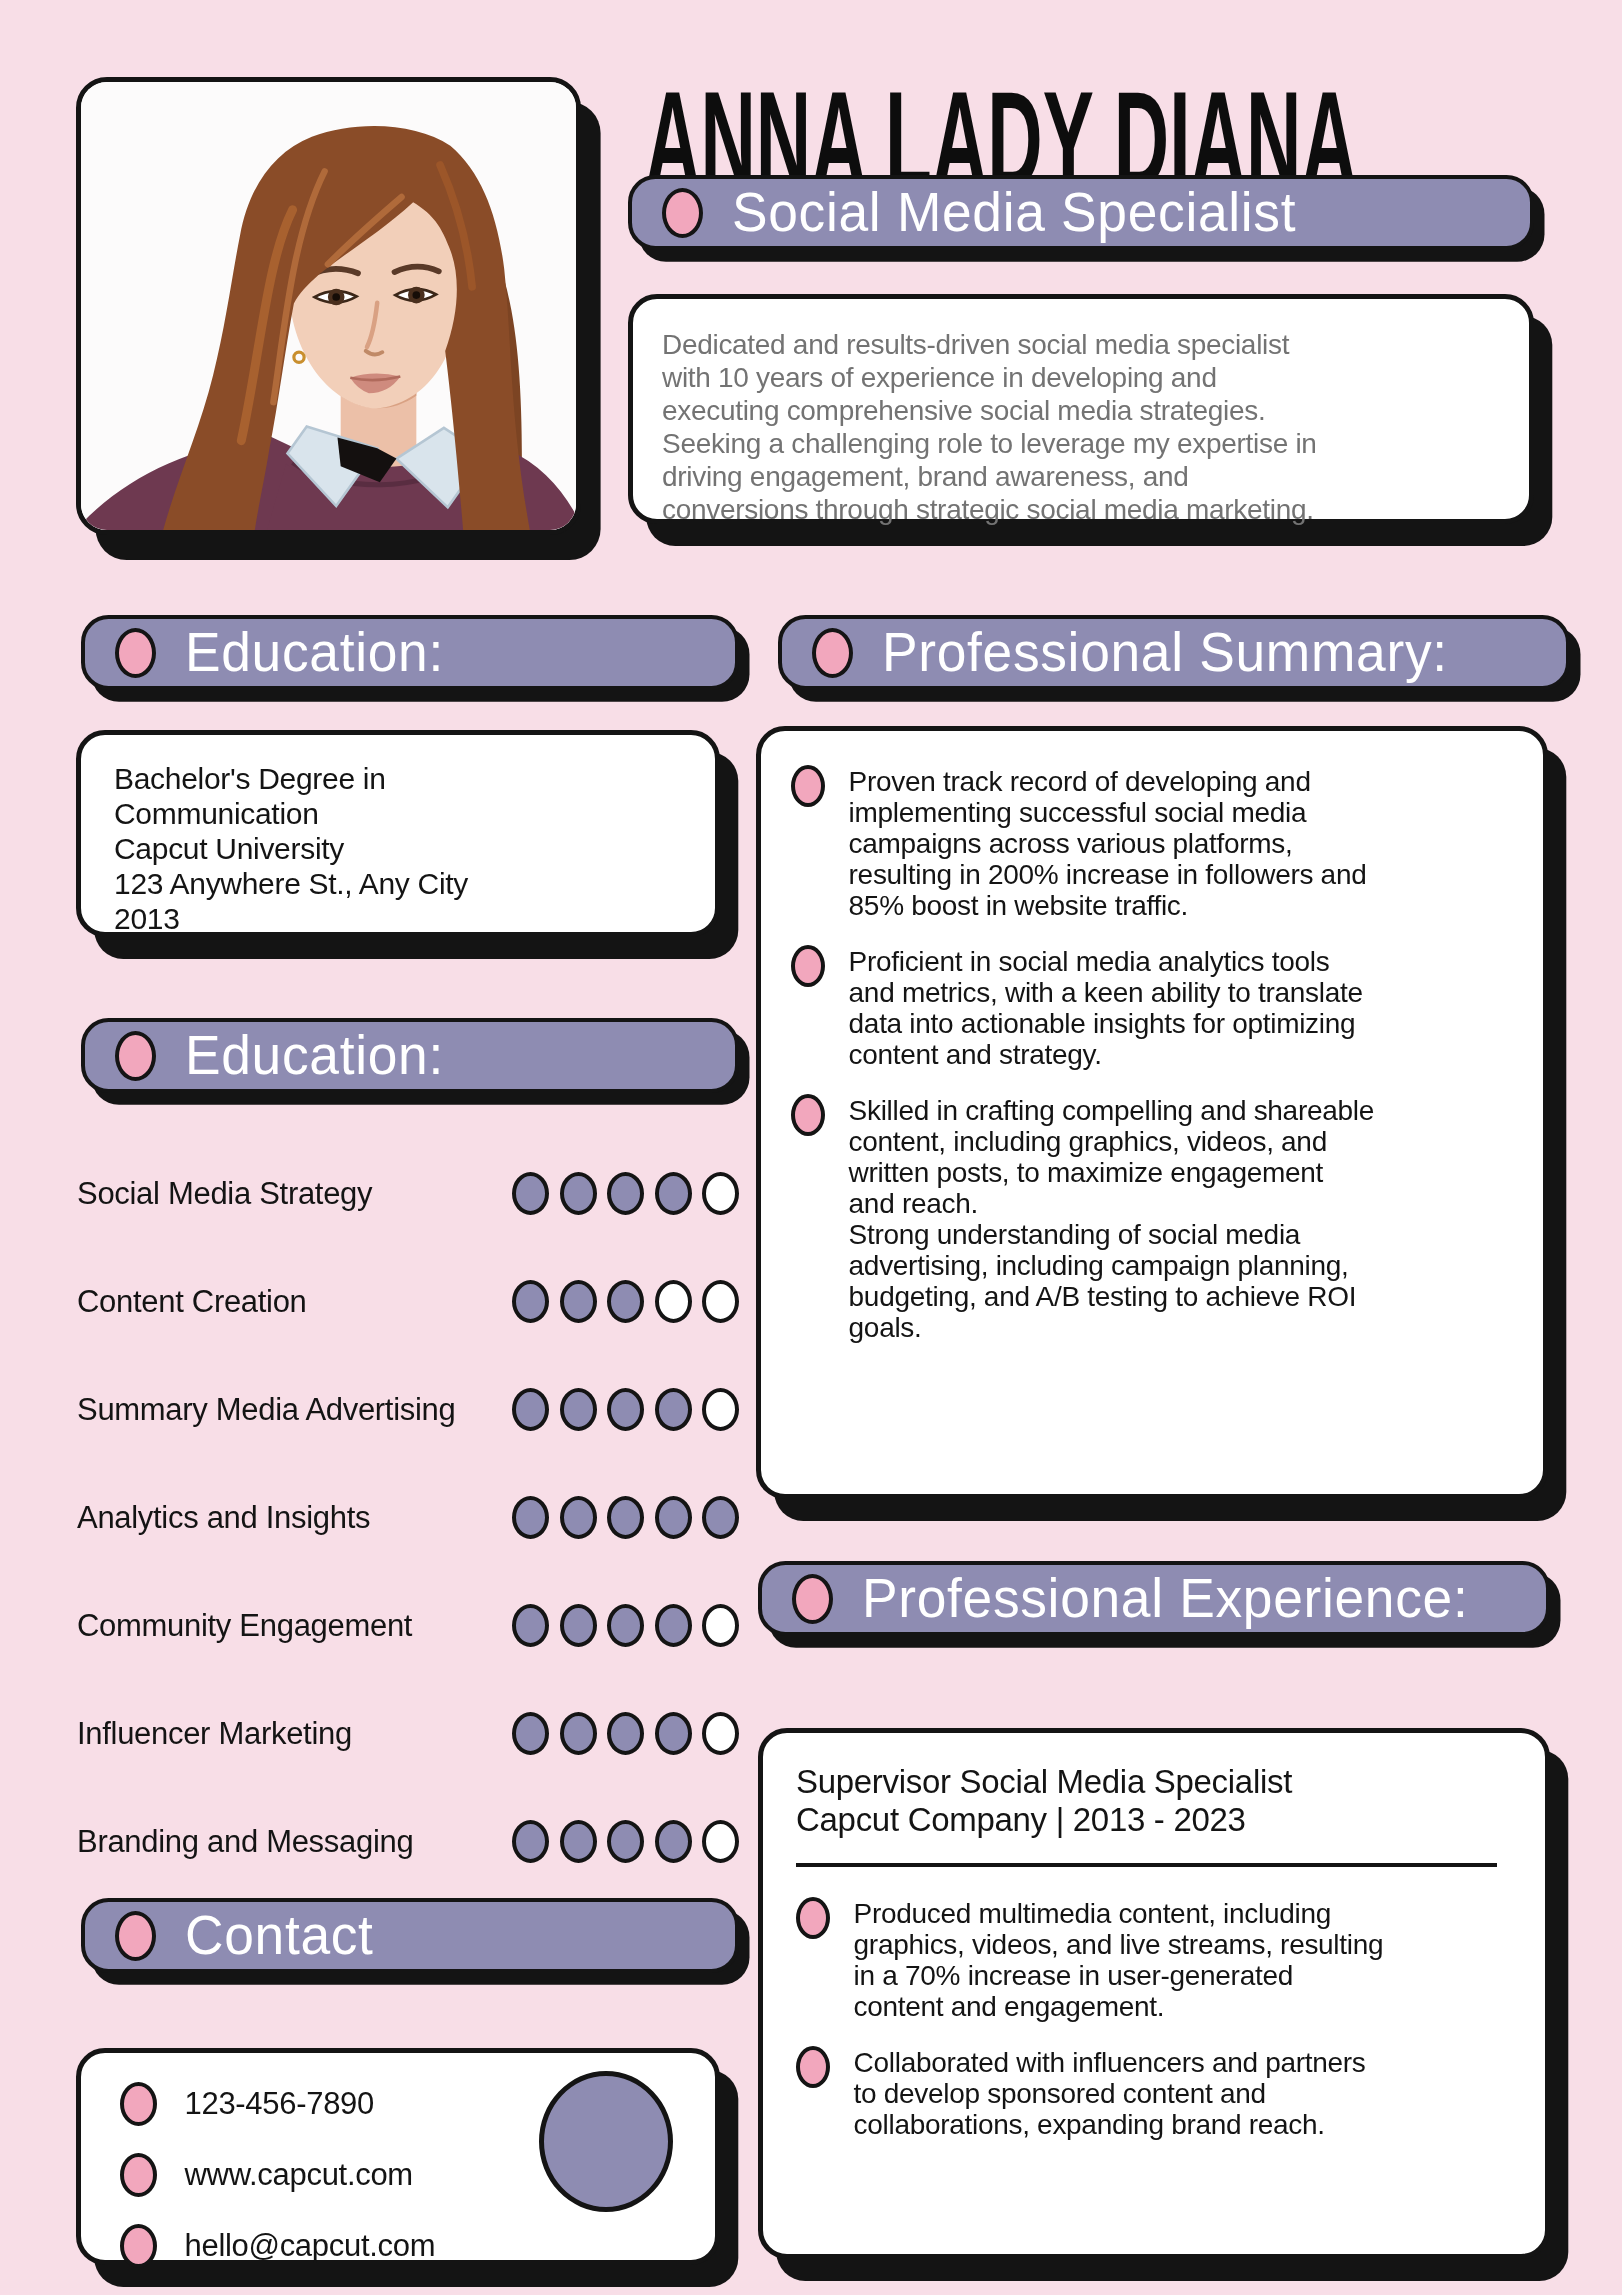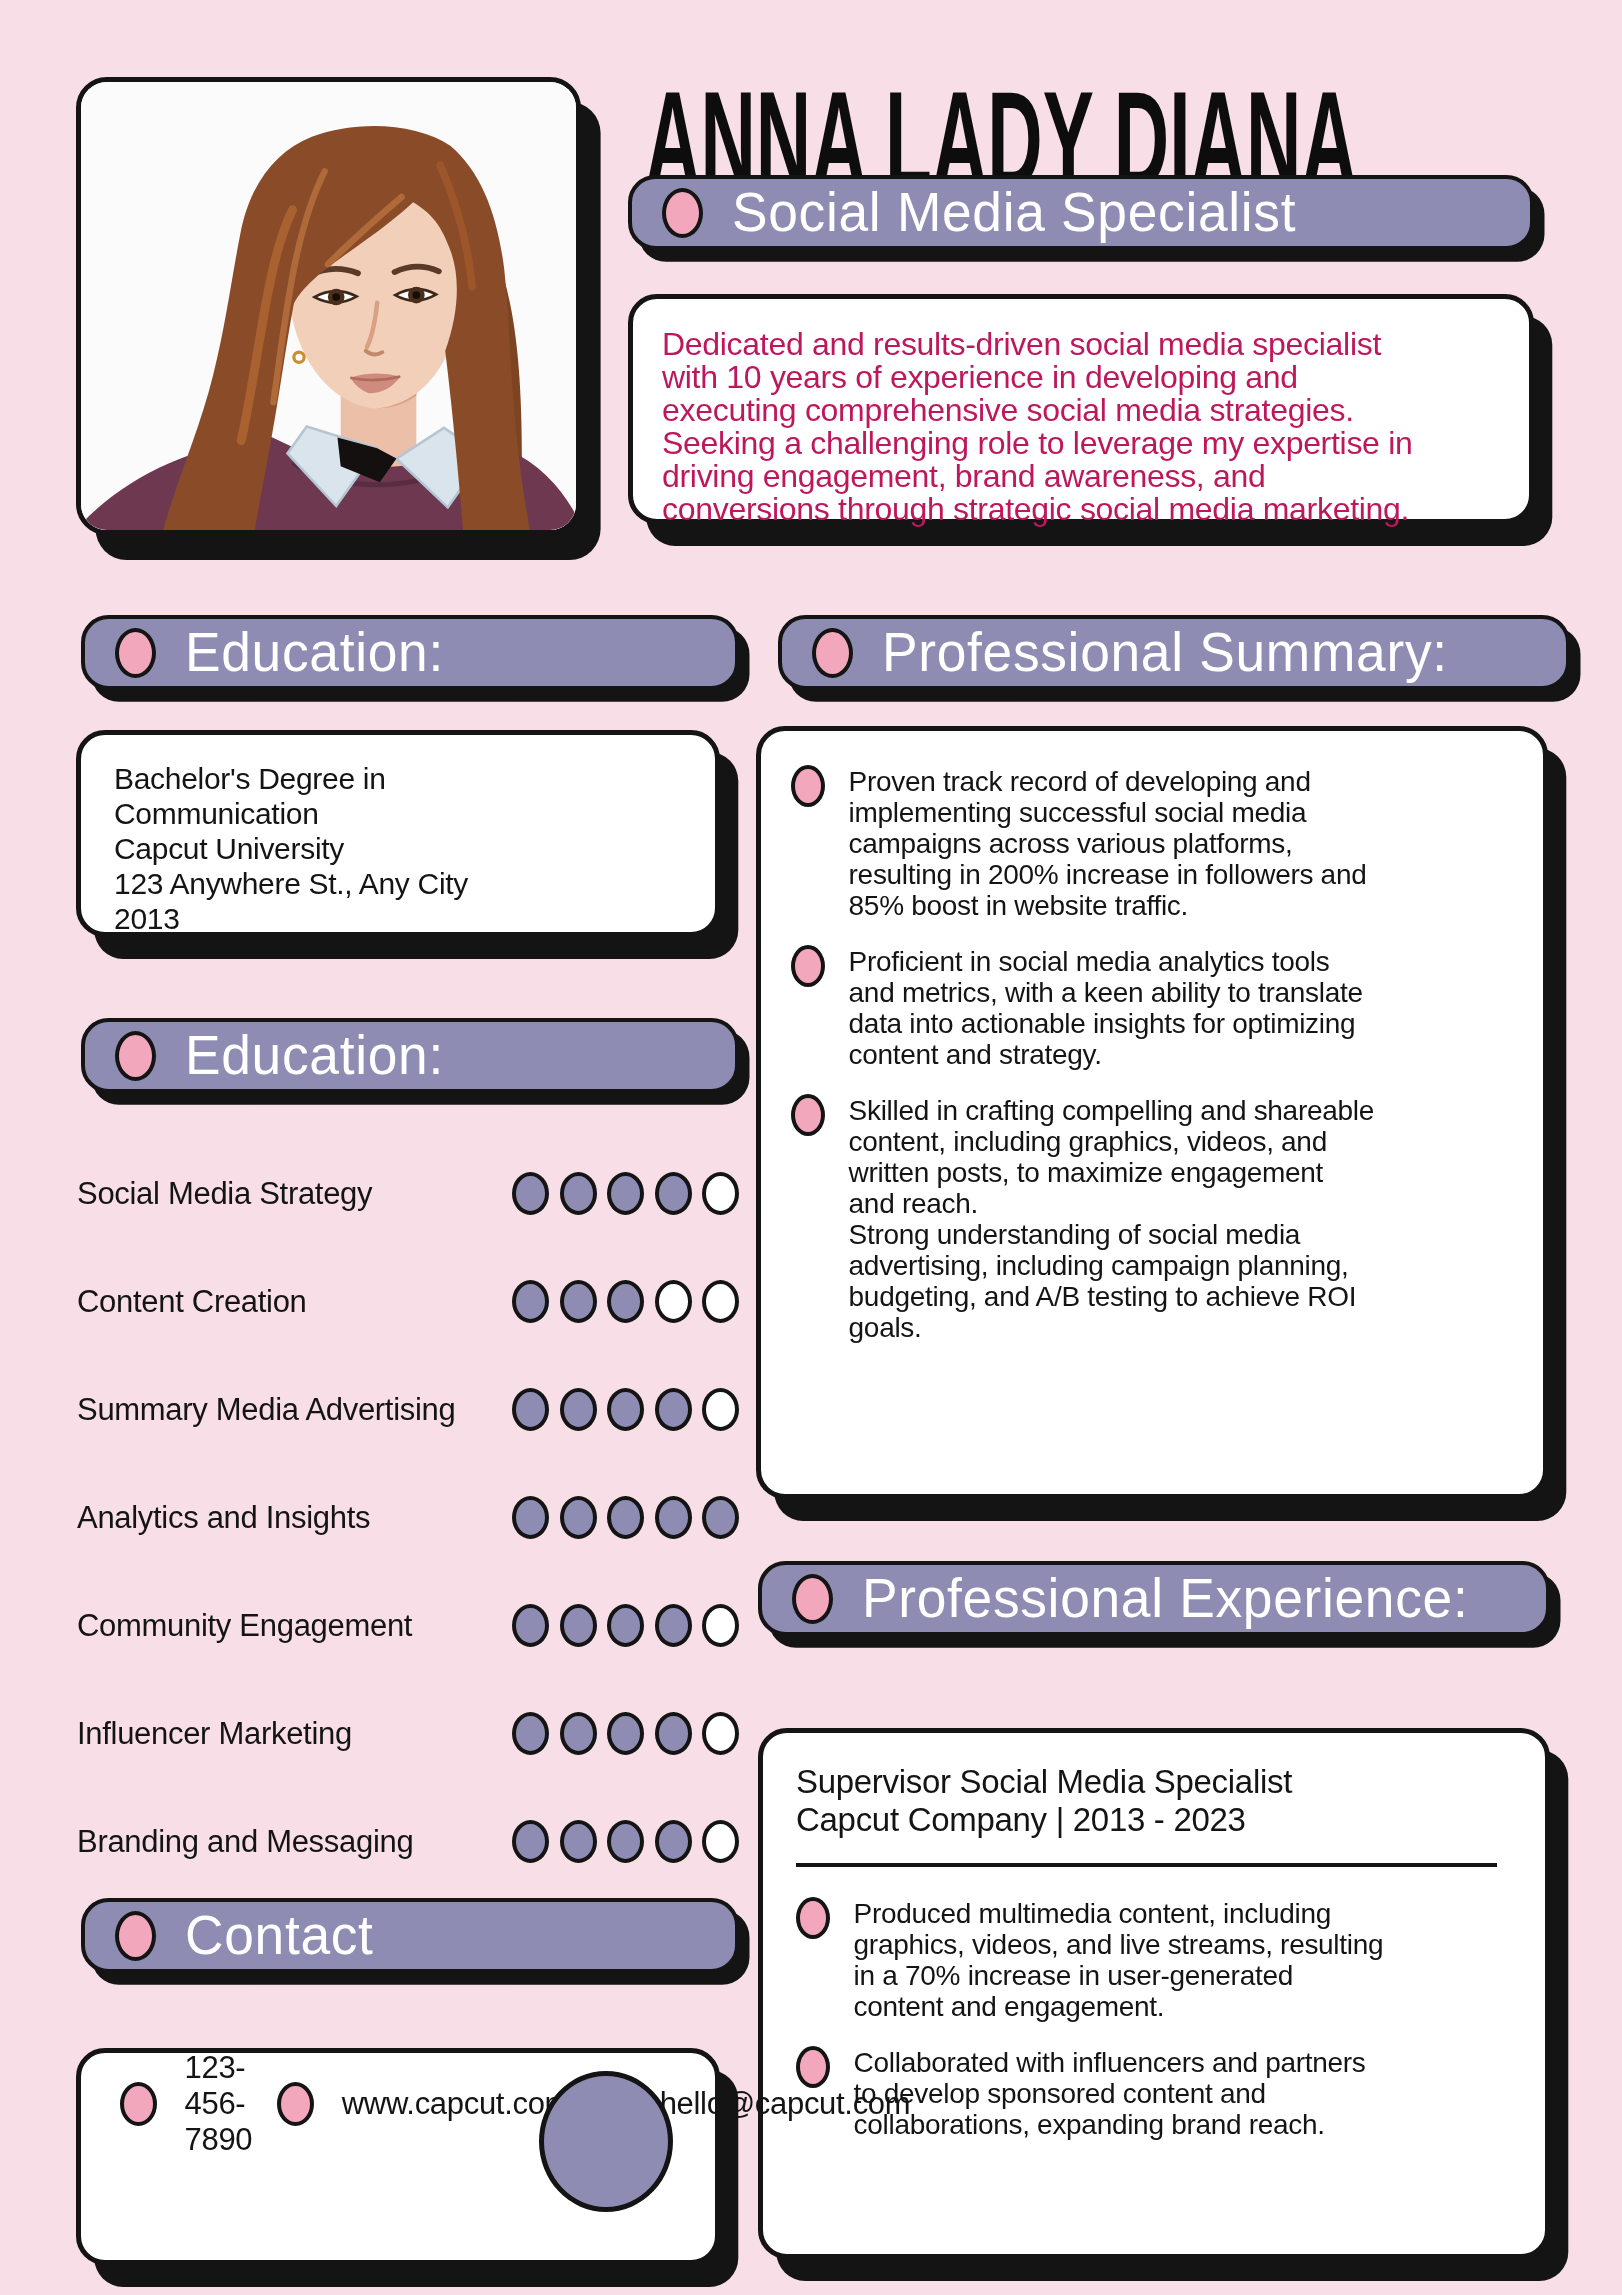--- a/index.html
+++ b/index.html
@@ -47,21 +47,21 @@
   .panel{
     position:absolute; background:var(--paper); border:5.2px solid var(--ink);
     border-radius:29px; box-shadow:18.3px 22px 0 var(--ink); box-sizing:border-box;
   }
   .panel-objective{left:628px; top:294px; width:906px; height:230px; padding:29px 23.6px 0 29px;}
   .panel-degree  {left:76px; top:730px; width:644px;  height:207px; padding:26px 19.6px 0 33px;}
   .panel-summary {left:756px; top:726px; width:792px; height:773px; padding:35px 19.6px 0 30px;}
   .panel-exp     {left:758px; top:1728px; width:792px; height:531px;  padding:30px 26px 0 33px;}
   .panel-contact {left:76px;  top:2048px; width:644px;  height:217px;  padding:27.5px 0 0 39px;}
   .body-text{
-    margin:0; font-size:32px; line-height:33px; white-space:pre-line; color:#be185d; letter-spacing:-0.3px;
+    margin:0; font-size:28px; line-height:33px; white-space:pre-line; color:#737373; letter-spacing:-0.3px;
   }
   .degree-text{margin:0; font-size:30px; line-height:35px; white-space:pre-line; letter-spacing:-0.3px;}
   
   .bullet-row{display:flex; align-items:flex-start; gap:23.6px; margin-bottom:25px;}
   .bullet-ellipse{
     width:34px; height:42px; background:var(--pink); border:4.6px solid var(--ink);
     border-radius:50%; flex:0 0 auto; margin-top:-1.3px; box-sizing:border-box;
   }
   .bullet-text{margin:0; font-size:28px; line-height:31px; white-space:pre-line; letter-spacing:-0.3px;}
   
@@ -74,21 +74,21 @@
     height:43px; margin-bottom:65px;
   }
   .skill-label{font-size:31px; letter-spacing:-0.3px;}
   .skill-dots{display:flex; gap:10.5px;}
   .skill-dot{
     display:block; width:37px; height:43px; background:#fff;
     border:4.6px solid var(--ink); border-radius:50%; box-sizing:border-box;
   }
   .skill-dot.filled{background:var(--purple);}
   
-  .contact-list{display:flex; flex-direction:row; gap:25px; width:419px;}
+  .contact-list{display:flex; flex-direction:column; gap:25px; width:419px;}
   .contact-row{display:flex; align-items:center; gap:27.5px; height:46px;}
   .contact-dot{
     width:37px; height:44px; background:var(--pink); border:4.6px solid var(--ink);
     border-radius:50%; flex:0 0 auto; box-sizing:border-box;
   }
   .contact-label{font-size:31px; letter-spacing:-0.3px;}
   .big-ellipse{
     position:absolute; left:458px; top:18.3px; width:134px; height:141px;
     background:var(--purple); border:5.2px solid var(--ink); border-radius:50%; box-sizing:border-box;
   }

